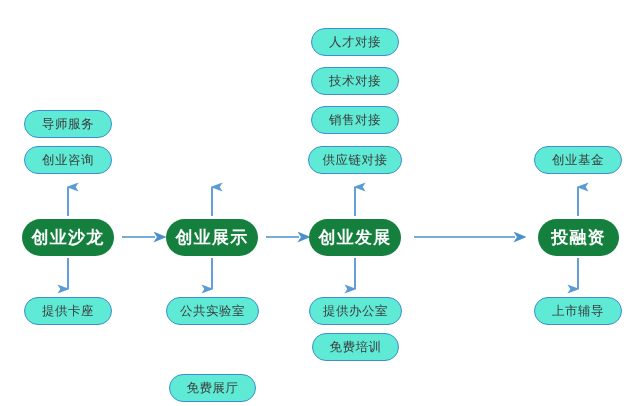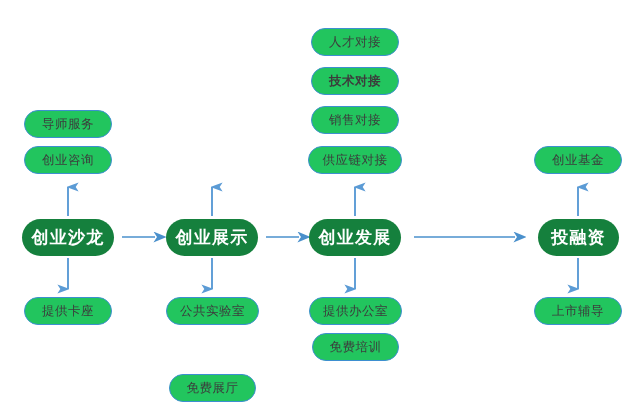--- a/index.html
+++ b/index.html
@@ -30,21 +30,21 @@
     align-items: center;
     justify-content: center;
     white-space: nowrap;
     letter-spacing: 0.5px;
   }
 
   .pill-sub {
     height: 28px;
     border: 1.4px solid #3d8fd0;
     border-radius: 14px;
-    background: #22c55e;
+    background: #5eead4;
     color: #3c3c3c;
     font-size: 12.5px;
     font-weight: 400;
   }
 
   .pill-main {
     height: 37px;
     border-radius: 19px;
     background: #15803d;
     color: #ffffff;
@@ -109,21 +109,21 @@
 
 
   <div class="pill pill-main" style="left:166px; top:219px; width:92px;">创业展示</div>
 
   <div class="pill pill-sub" style="left:166px; top:297px; width:93px;">公共实验室</div>
 
   <div class="pill pill-sub" style="left:169px; top:333px; width:87px;margin-top:41px;">免费展厅</div>
 
   <div class="pill pill-sub" style="left:311px; top:28px; width:88px;">人才对接</div>
 
-  <div class="pill pill-sub" style="left:311px; top:67px; width:88px;font-weight:bold;">技术对接</div>
+  <div class="pill pill-sub" style="left:311px; top:67px; width:88px;">技术对接</div>
 
   <div class="pill pill-sub" style="left:311px; top:106px; width:88px;">销售对接</div>
 
   <div class="pill pill-sub" style="left:308px; top:146px; width:94px;">供应链对接</div>
 
   <div class="pill pill-main" style="left:309px; top:219px; width:92px;">创业发展</div>
 
   <div class="pill pill-sub" style="left:309px; top:297px; width:93px;">提供办公室</div>
 
   <div class="pill pill-sub" style="left:312px; top:333px; width:87px;">免费培训</div>

